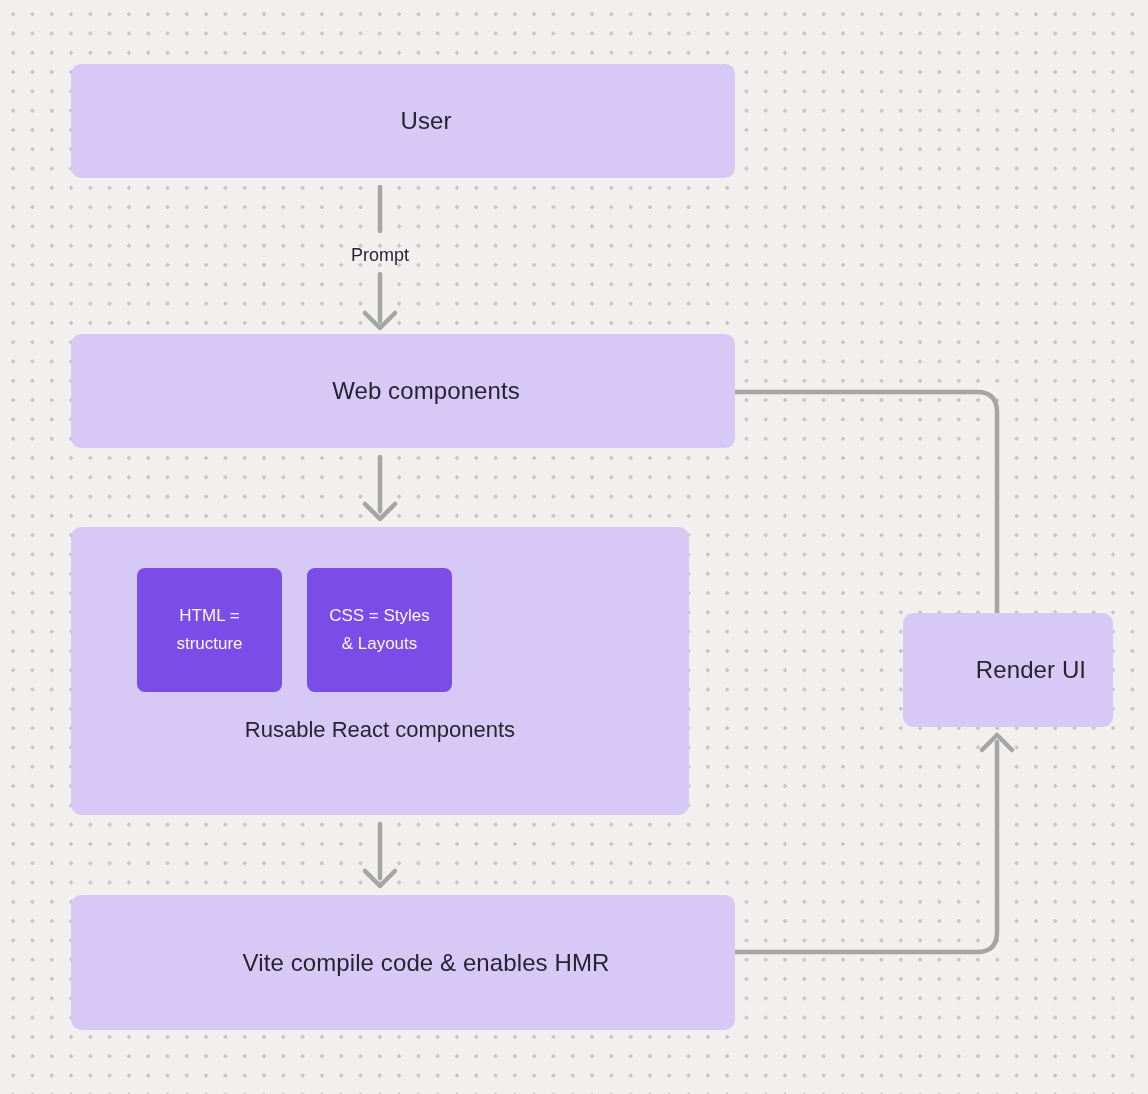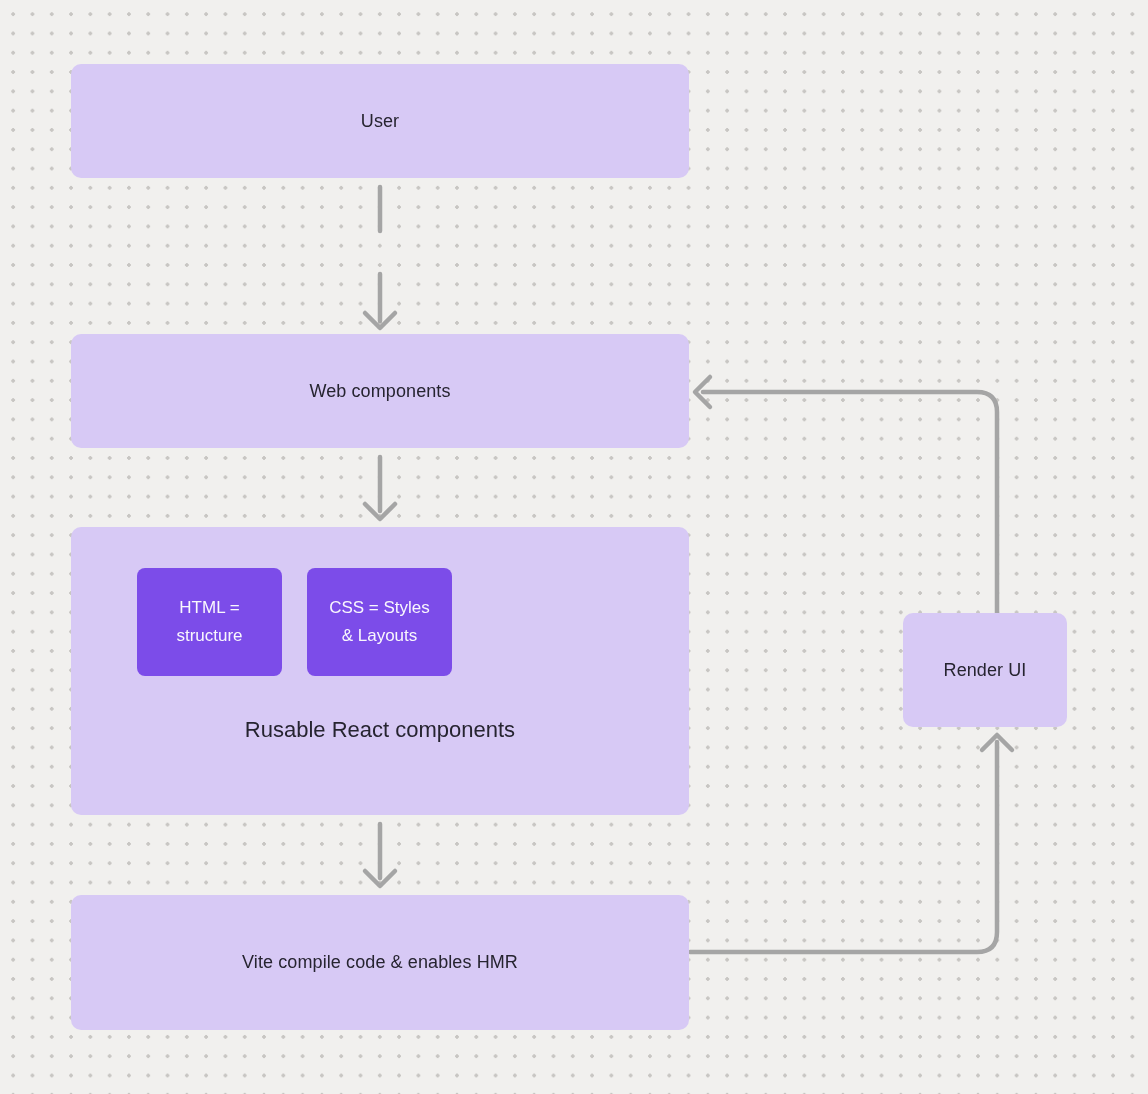--- a/index.html
+++ b/index.html
@@ -12,31 +12,32 @@
     background-position:3.5px 4.5px;
     font-family:"Liberation Sans", sans-serif;
     color:var(--text-dark,#262430);
     overflow:hidden;
   }
   .node{
     position:absolute;
     background:var(--node-light,#d7c9f5);
     border-radius:10px;
     display:flex;align-items:center;justify-content:center;
-    font-size:18px;
+    font-size:24px;
     letter-spacing:0.1px;
+    padding-left:46px;
   }
   .group-node{
     position:absolute;
     background:var(--node-light,#d7c9f5);
     border-radius:10px;
   }
   .chip{
     position:absolute;
-    width:145px;height:108px;
+    width:145px;height:124px;
     background:var(--node-dark,#7c4ce9);
     border-radius:8px;
     color:var(--text-light,#f9f7fd);
     display:flex;align-items:center;justify-content:center;
     text-align:center;
     font-size:17px;line-height:28px;
     white-space:pre-line;
   }
   .group-label{
     position:absolute;left:0;right:0;top:190px;
@@ -80,20 +81,23 @@
     <path class="edge" d="M982 750 L997 735 L1012 750"></path>
 
     <path class="edge" d="M997 613 L997 412 Q997 392 977 392 L703 392"></path>
     <path class="edge" d="M710 377 L695 392 L710 407"></path>
   </svg>
 
   <div class="node" style="left:71px;top:64px;width:618px;height:114px;">
     <span>User</span>
   </div>
 
+  <div class="edge-label">
+    <span>Prompt</span>
+  </div>
 
   <div class="node" style="left:71px;top:334px;width:618px;height:114px;">
     <span>Web components</span>
   </div>
 
   <div class="group-node" style="left:71px;top:527px;width:618px;height:288px;">
     <div class="chip" style="left:66px;top:41px;">
       <span>HTML =
 structure</span>
     </div>

